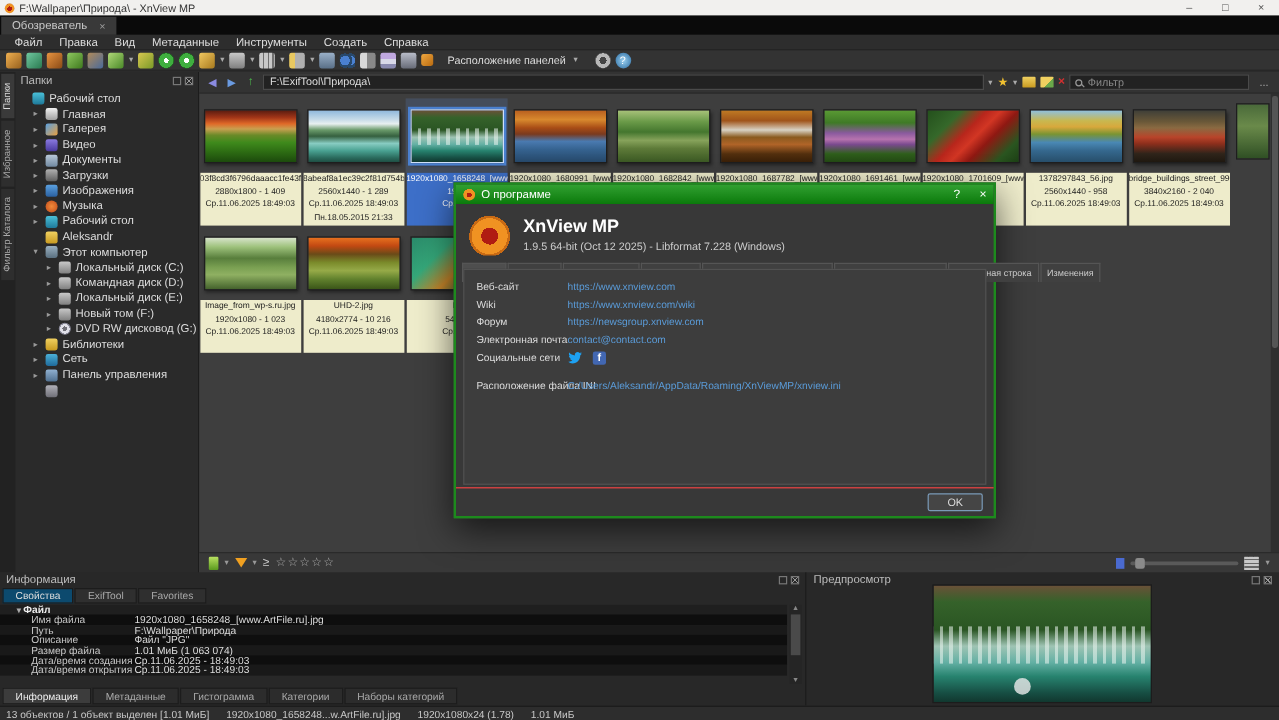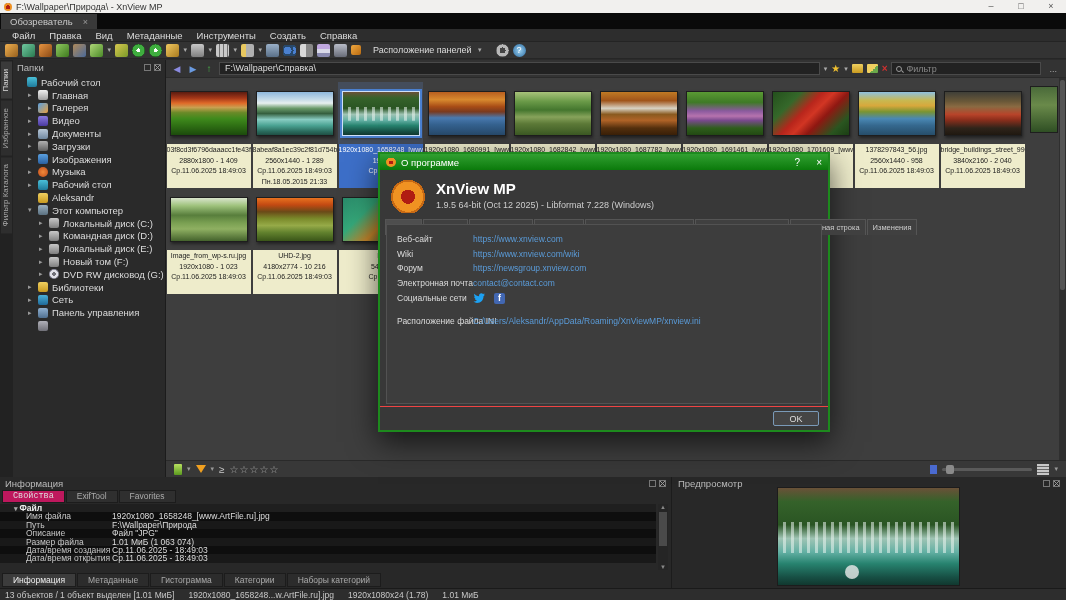--- a/index.html
+++ b/index.html
@@ -170,21 +170,21 @@
   .gridchip { width:12px; height:11px; background:repeating-linear-gradient(0deg,#c8c8c8 0 2px,#666 2px 3px),
               repeating-linear-gradient(90deg,#c8c8c8 0 3px,#666 3px 4px); }
 
   
   .bottom { position:absolute; top:477px; left:0; width:1066px; height:111px; background:#282828; display:flex; }
   .infopanel { width:672px; position:relative; border-right:1px solid #1c1c1c; }
   .iheader { height:13px; display:flex; align-items:center; font-size:9.5px; color:#bbb; padding:0 5px; }
   .itabs { display:flex; gap:1px; padding-left:2px; height:13px; }
   .itab { font-size:8.5px; color:#aaa; background:#2f2f2f; border:1px solid #1c1c1c; padding:0 10px;
           line-height:11px; }
-  .itabs .itab:nth-of-type(1) { background:#be185d; color:#ddd;font-family:Liberation Mono, monospace; }
+  .itabs .itab:nth-of-type(1) { background:#0c4a6e; color:#ddd; }
   .itable { position:absolute; top:27px; left:0; width:656px; height:66px; overflow:hidden; font-size:8.5px; }
   .igroup { height:8.4px; line-height:8.4px; background:#1f1f1f; color:#eee; font-weight:bold; padding-left:14px; }
   .igroup::before { content:"▾ "; font-size:7px; color:#aaa; }
   .irow { display:flex; height:8.4px; line-height:8.4px; }
   .irow:nth-of-type(odd) { background:#0e0e0e; }
   .irow:nth-of-type(even) { background:#191919; }
   .irow .lbl { width:112px; padding-left:26px; color:#c8c8c8; flex-shrink:0; white-space:nowrap; }
   .irow .val { color:#ddd; white-space:nowrap; }
   .iscroll { position:absolute; right:3px; top:27px; width:10px; height:66px; background:#252525; }
   .iscroll .vthumb { position:absolute; top:8px; left:1px; width:8px; height:34px; background:#4a4a4a; }
@@ -416,21 +416,21 @@
             <span></span>
           </div>
         </div>
     </div>
 
     <div class="content">
       <div class="addressbar">
         <span class="navarr back">◀</span>
         <span class="navarr fwd">▶</span>
         <span class="navarr up">↑</span>
-        <span class="pathbox">F:\Wallpaper\Справка\</span>
+        <span class="pathbox">F:\ExifTool\Природа\</span>
         <span class="ab-dd">▾</span>
         <span class="star-icon">★</span>
         <span class="ab-dd">▾</span>
         <span class="abchip abfolder"></span>
         <span class="abchip abfolderimg"></span>
         <span class="clear-x">×</span>
         <span class="filterbox">
           <span class="lens"></span>
           <span>Фильтр</span>
         </span>

